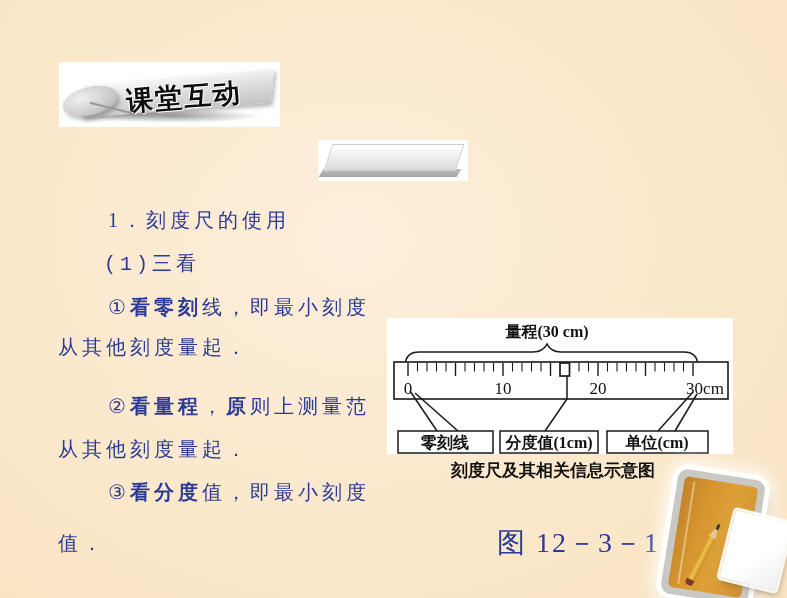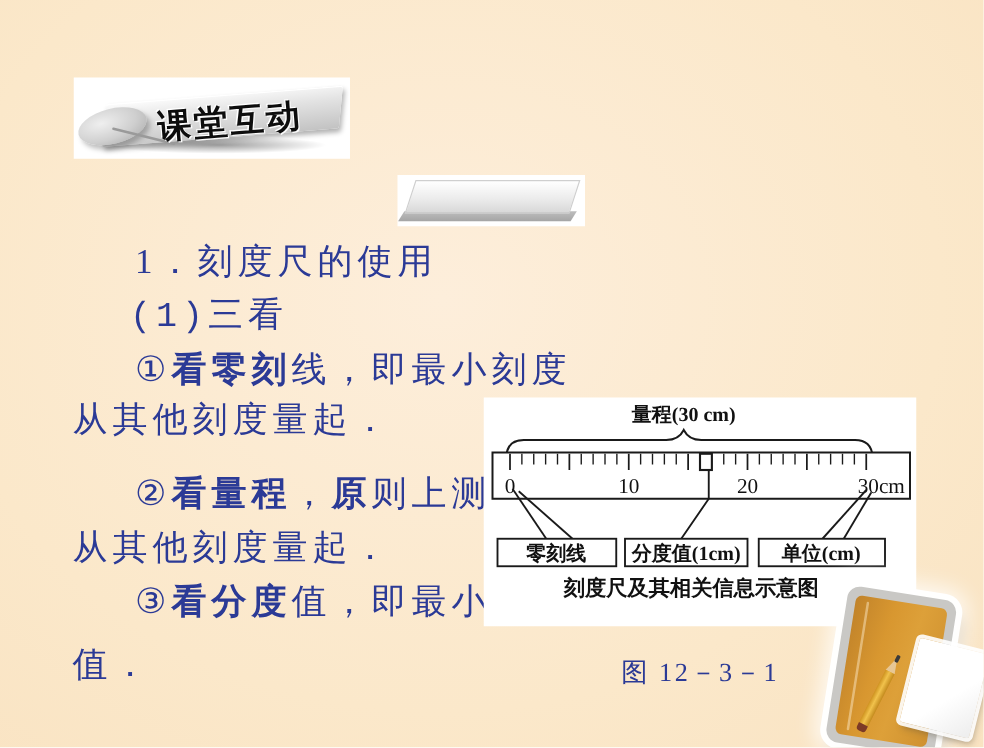--- a/index.html
+++ b/index.html
@@ -32,27 +32,27 @@
     transform:skewX(-18deg);
     background:linear-gradient(180deg,#ffffff 0%, #ececec 55%, #d8d8d8 100%);
     border:1px solid #cfcfcf;}
   .yd-front{position:absolute; left:3px; top:29px; width:138px; height:8px;
     transform:skewX(-32deg);
     background:linear-gradient(180deg,#bdbdbd 0%, #a5a5a5 100%);}
   .yd-text{position:absolute; left:0; top:2px; width:100%; text-align:center;
     font-size:24px; font-weight:900; color:#070707; letter-spacing:2px;}
 
   
-  .bline{position:absolute; color:#2b3a96; font-size:28px; letter-spacing:4px; white-space:nowrap;}
+  .bline{position:absolute; color:#2b3a96; font-size:20px; letter-spacing:4px; white-space:nowrap;margin-top:17px;}
   .bline .b{font-weight:700;}
 
   
-  .fig-panel{position:absolute; left:387px; top:318px; width:346px; height:183px; background:#fff;}
+  .fig-panel{position:absolute; left:387px; top:318px; width:346px; height:136px; background:#fff;}
   .fig-panel svg{display:block;}
-  .fig-number{position:absolute; left:497px; top:524px; color:#2b3a96; font-size:21px; letter-spacing:2px;}
+  .fig-number{position:absolute; left:497px; top:524px; color:#2b3a96; font-size:28px; letter-spacing:2px;}
 
   
   .notebook{position:absolute; left:645px; top:452px; width:142px; height:146px;}
   .nb-ground{position:absolute; left:28px; top:130px; width:108px; height:15px; border-radius:50%;
     background:radial-gradient(ellipse at center, rgba(95,85,62,.50) 0%, rgba(95,85,62,0) 70%);
     filter:blur(2px);}
   .nb-sticker{position:absolute; left:24px; top:22px; width:88px; height:126px;
     background:#c9c8c5; border-radius:10px; transform:rotate(9deg);
     box-shadow:0 0 0 5px rgba(255,255,255,.95), 0 0 16px 10px rgba(255,255,255,.75),
                6px 10px 10px rgba(110,95,70,.40);}

